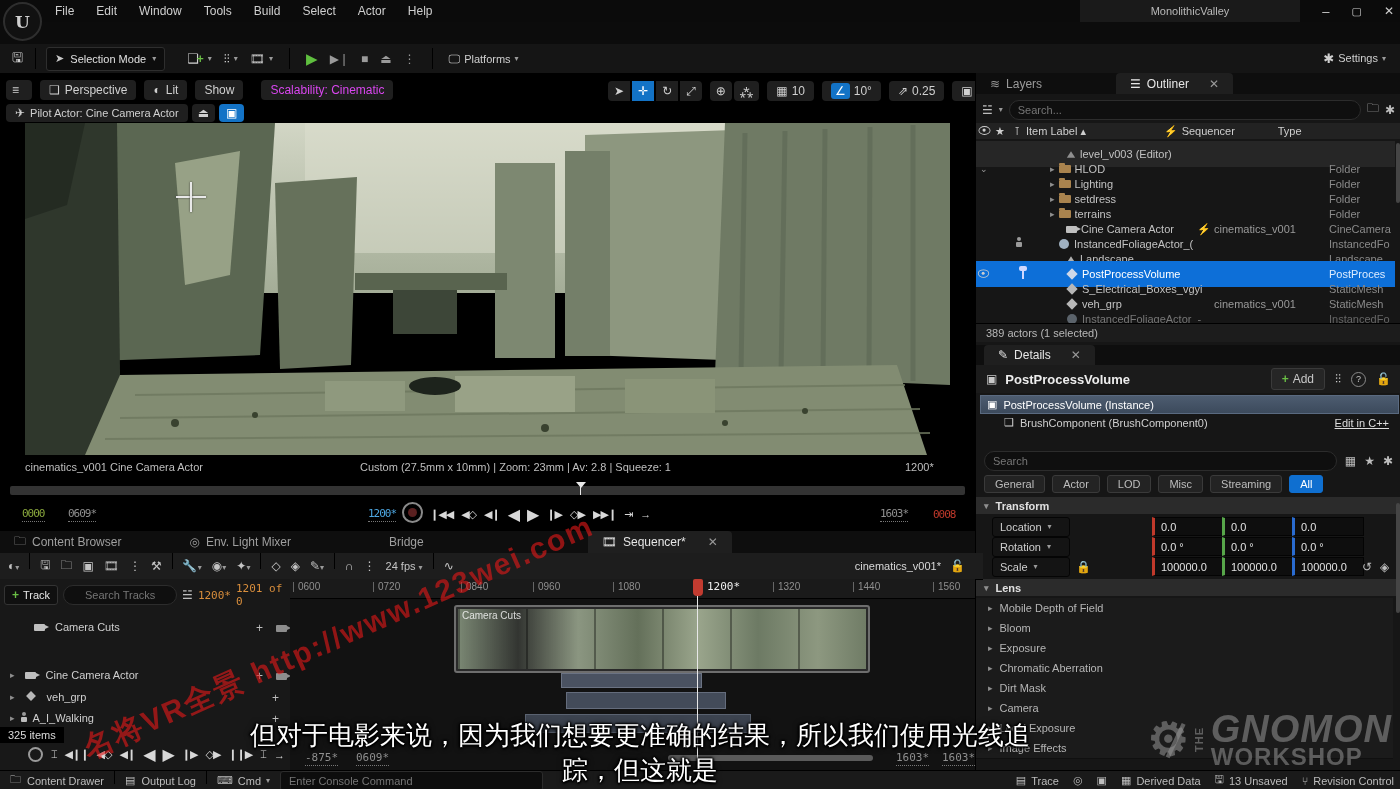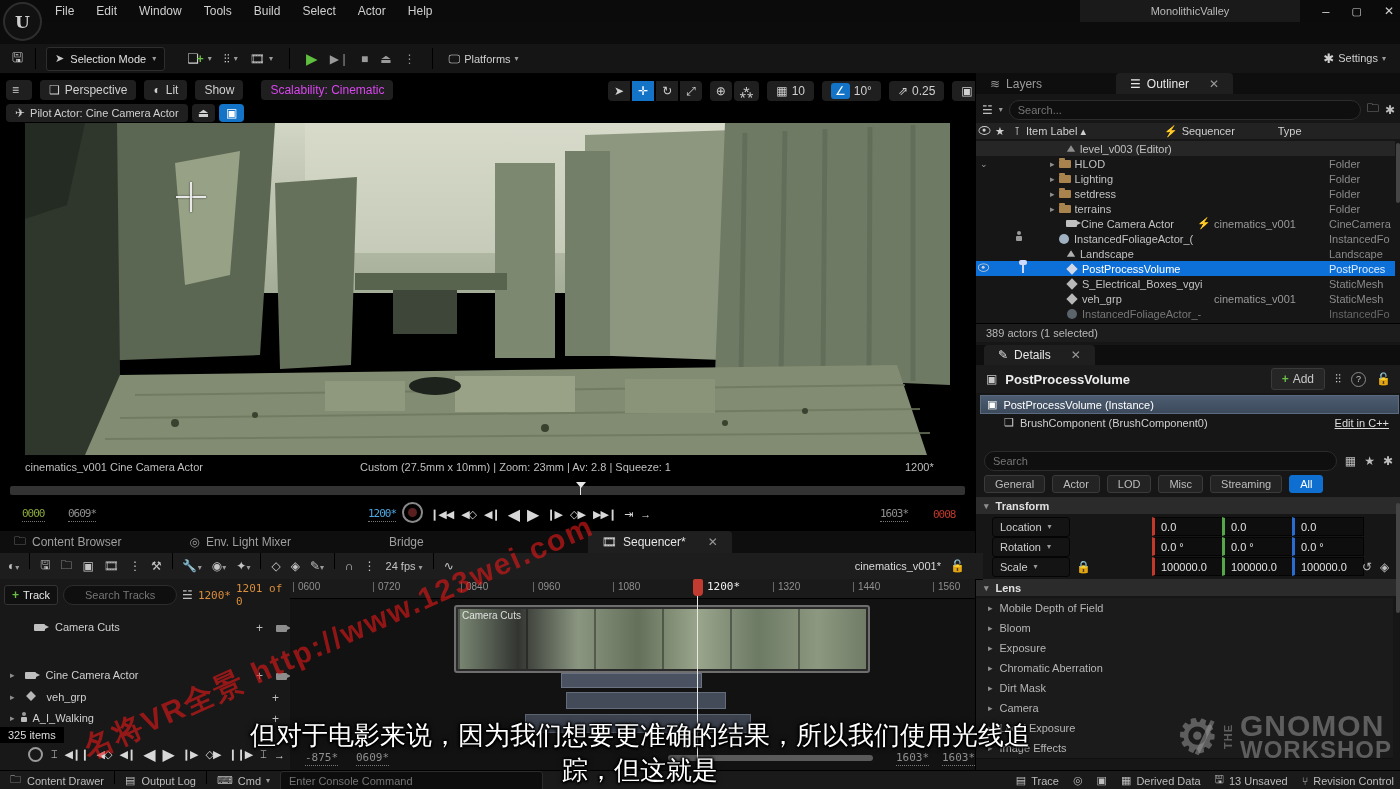--- a/index.html
+++ b/index.html
@@ -8,21 +8,21 @@
   .abs{position:absolute;}
   .row{display:flex;align-items:center;}
   .chip{background:#1f1f1f;border-radius:4px;height:20px;display:flex;align-items:center;gap:5px;padding:0 9px;color:#d0d0d0;}
   .sep{width:1px;background:#000;align-self:stretch;}
   .menu-item{padding:0 11px;height:22px;display:flex;align-items:center;color:#cfcfcf;}
   .tbtn{display:flex;align-items:center;gap:4px;color:#cfcfcf;padding:0 6px;height:26px;}
   .caret{font-size:8px;color:#9a9a9a;}
   input{font-family:"Liberation Sans",sans-serif;}
   .search{background:#0f0f0f;border:1px solid #2c2c2c;border-radius:10px;color:#9a9a9a;height:18px;padding:0 8px;font-size:11px;outline:none;}
   
-  .o-row{position:absolute;left:0;right:6px;height:15px;display:flex;align-items:center;font-size:11px;color:#c2c2c2;}
+  .o-row{position:absolute;left:0;right:6px;height:26px;display:flex;align-items:center;font-size:11px;color:#c2c2c2;}
   .o-row .lbl{flex:1;overflow:hidden;white-space:nowrap;}
   .o-row .seq{width:115px;color:#9a9a9a;overflow:hidden;white-space:nowrap;}
   .o-row .typ{width:66px;color:#8a8a8a;overflow:hidden;white-space:nowrap;}
   .o-row.sel{background:#0d6fd8;color:#fff;}
   .o-row.sel .seq,.o-row.sel .typ{color:#dcecff;}
   .o-row.dim .lbl{color:#777;}
   .ic{display:inline-block;position:relative;}
   .ic-folder{width:12px;height:8px;background:#a9834e;border-radius:1px;margin:0 4px;}
   .ic-folder:before{content:"";position:absolute;top:-2px;left:0;width:6px;height:2px;background:#a9834e;border-radius:1px 1px 0 0;}
   .ic-cam{width:11px;height:7px;background:#bfbfbf;border-radius:1px;margin:0 4px;}
@@ -743,18 +743,18 @@
     <div class="subline">但对于电影来说，因为我们想要更准确的结果，所以我们使用光线追</div>
     <div class="subline">踪，但这就是</div>
   </div>
 
   <div class="abs wm-red" style="left:85px;top:730px;width:680px;transform:rotate(-24deg);transform-origin:0 50%;z-index:19;pointer-events:none;">名将VR全景 http://www.123wei.com</div>
 
   <div class="abs row gnomon" style="right:8px;top:712px;gap:6px;z-index:18;pointer-events:none;">
     <span style="font-size:46px;transform:rotate(-14deg);">⚙̷</span>
     <span style="font-size:11px;writing-mode:vertical-rl;transform:rotate(180deg);letter-spacing:1px;">THE</span>
     <span>
-      <div style="font-size:30px;letter-spacing:1px;">GNOMON</div>
+      <div style="font-size:38px;letter-spacing:1px;font-style:italic;">GNOMON</div>
       <div style="font-size:24px;letter-spacing:1px;">WORKSHOP</div>
     </span>
   </div>
 
 </div>
 
 </body></html>

